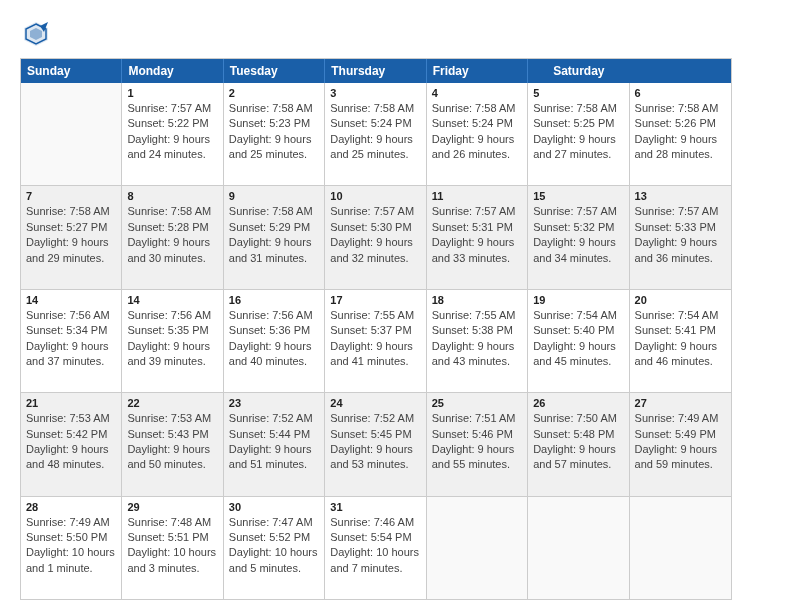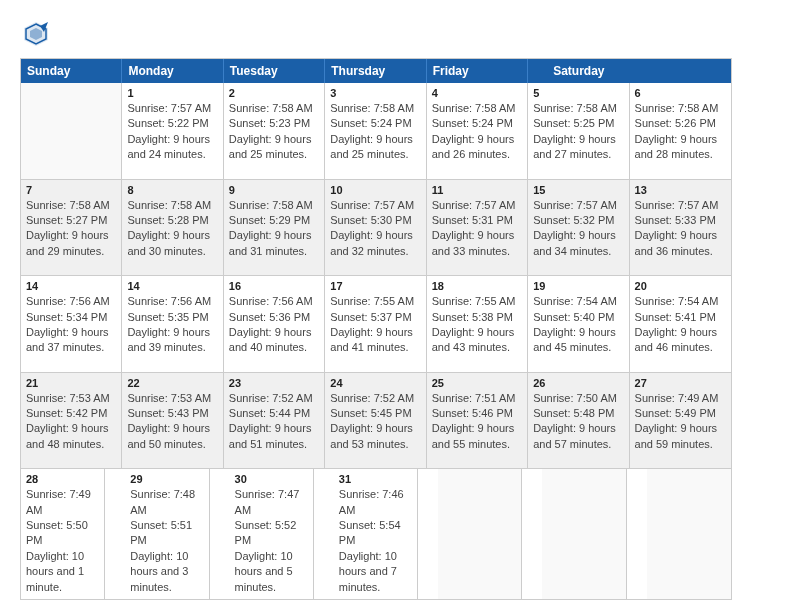--- a/index.html
+++ b/index.html
@@ -83,21 +83,21 @@
       flex: 1;
       display: flex;
       flex-direction: column;
     }
     .cal-row {
       display: grid;
       grid-template-columns: repeat(7, 1fr);
       flex: 1;
       border-bottom: 1px solid #ccc;
     }
-    .cal-row:last-child { border-bottom: none; gap: 20px; }
+    .cal-row:last-child { border-bottom: none; }
     .cal-cell {
       border-right: 1px solid #ccc;
       padding: 4px 5px;
       font-size: 9.5px;
       color: #333;
       min-height: 0;
       overflow: hidden;
     }
     .cal-cell:last-child { border-right: none; }
     .cal-cell.empty { background: #f9f9f9; }

